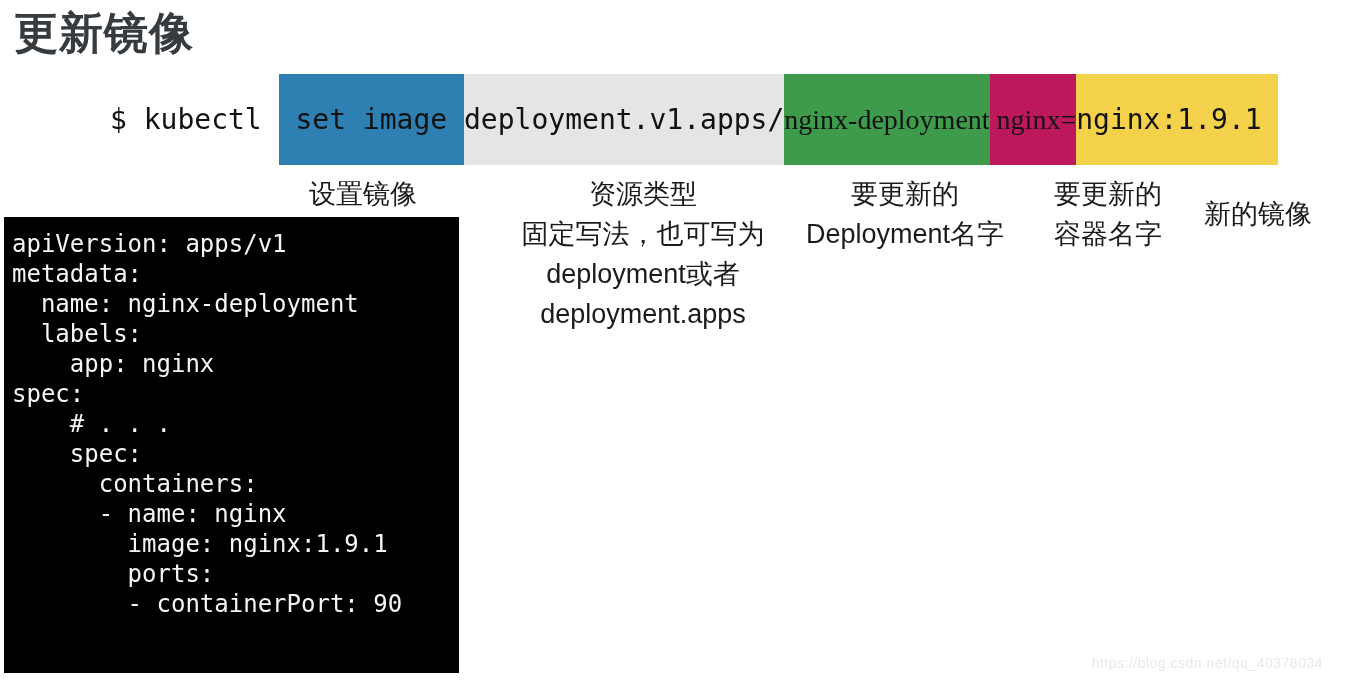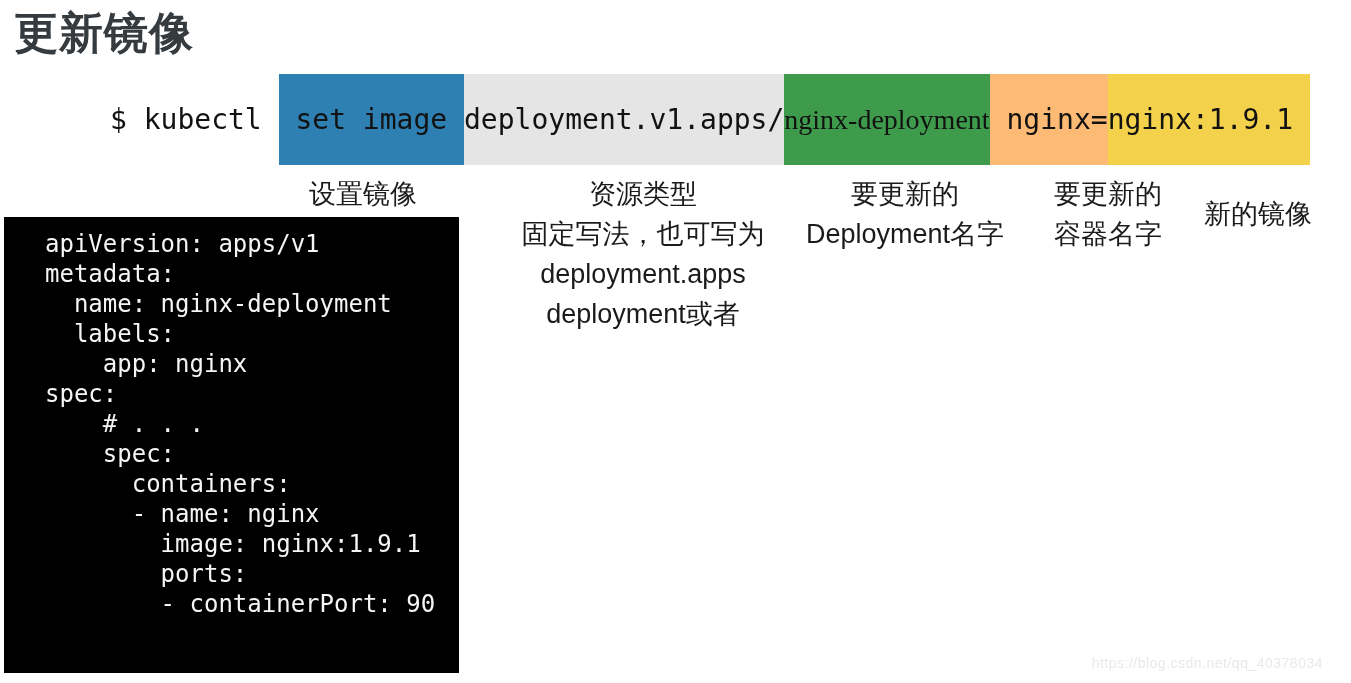--- a/index.html
+++ b/index.html
@@ -33,51 +33,51 @@
   .ann-2 { left:905px;  top:174px; }
   .ann-3 { left:1108px; top:174px; }
   .ann-4 { left:1258px; top:194px; }
   .yaml {
     position:absolute; left:4px; top:217px; width:455px; height:456px;
     background:#000000; color:#f5f5f5; box-sizing:border-box;
     padding:12px 0 0 8px;
     font-family:"DejaVu Sans Mono","Liberation Mono", monospace;
     font-size:24px;
   }
-  .yaml .yaml-line { white-space:pre; height:30px; line-height:30px;margin-left:33px; }
+  .yaml .yaml-line { white-space:pre; height:30px; line-height:30px; }
   .watermark {
     position:absolute; right:8px; bottom:12px;
     font-size:14px; color:#e9e9eb; letter-spacing:0.5px;
   }
 </style>
 </head>
 <body>
 
 <div class="canvas">
 
   <h1 class="title">更新镜像</h1>
 
   <div class="command-row">
     <span class="prompt">$ kubectl </span>
     <span class="seg" style="background: rgb(46, 128, 179);"> set image </span>
     <span class="seg" style="background: #e5e5e5;">deployment.v1.apps/</span>
     <span class="seg" style="background: rgb(62, 155, 75); font-family: Liberation Serif, serif;">nginx-deployment</span>
-    <span class="seg" style="background: #fdba74;"> nginx=</span>
+    <span class="seg" style="background: #be185d; font-family: Liberation Serif, serif;"> nginx=</span>
     <span class="seg" style="background: rgb(244, 209, 74);">nginx:1.9.1 </span>
   </div>
 
   <div class="annotation ann-0">
     <div>设置镜像</div>
   </div>
 
   <div class="annotation ann-1">
     <div>资源类型</div>
     <div>固定写法，也可写为</div>
+    <div>deployment或者</div>
     <div>deployment.apps</div>
-    <div>deployment或者</div>
   </div>
 
   <div class="annotation ann-2">
     <div>要更新的</div>
     <div>Deployment名字</div>
   </div>
 
   <div class="annotation ann-3">
     <div>要更新的</div>
     <div>容器名字</div>

